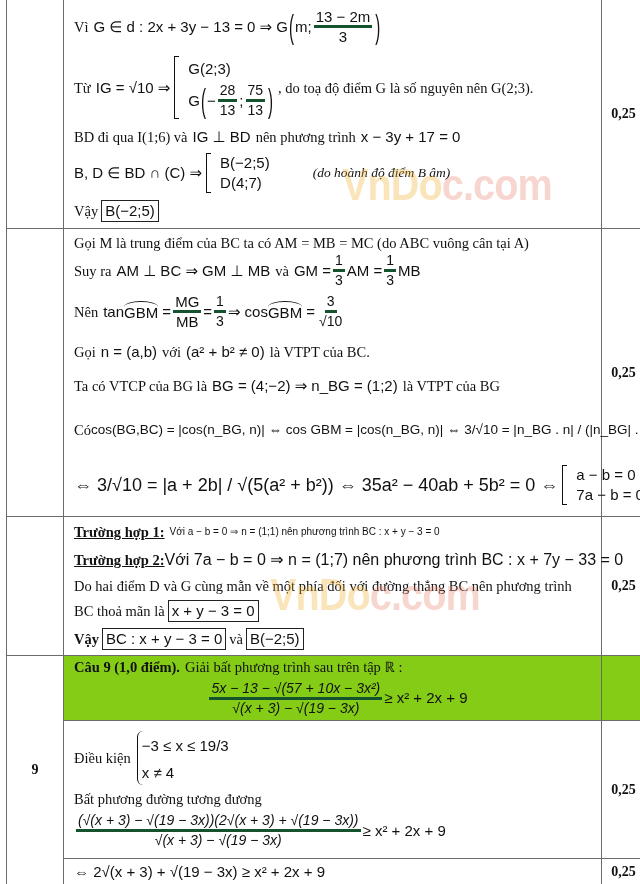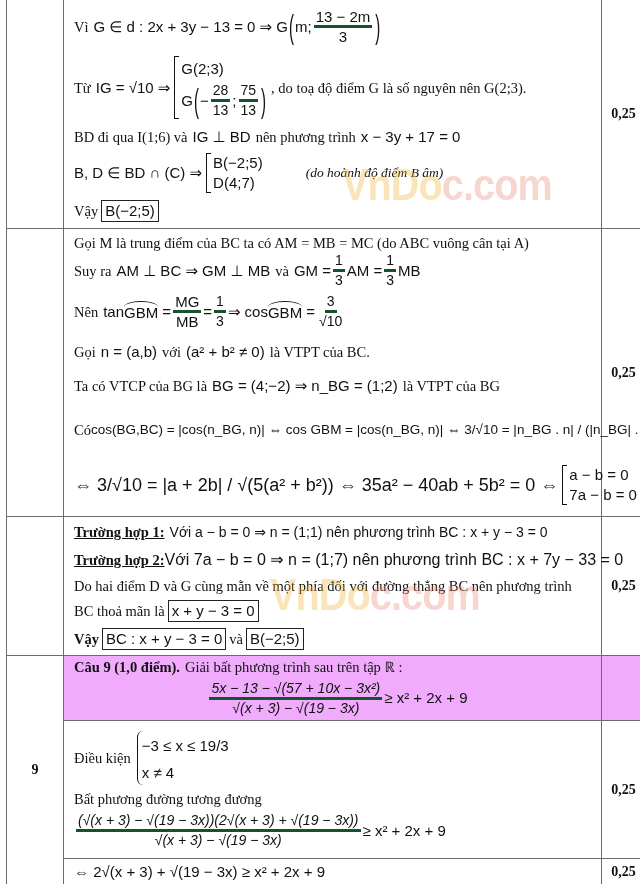--- a/index.html
+++ b/index.html
@@ -5,29 +5,29 @@
   html, body { margin: 0; padding: 0; background: #ffffff; }
   body { width: 640px; height: 884px; overflow: hidden; position: relative;
          font-family: "Liberation Serif", serif; color: #111; }
   .page { position: absolute; left: 0; top: 0; width: 640px; height: 656px; }
   .tbl { position: absolute; left: 6px; top: -2px; width: 627px; border-collapse: collapse; table-layout: fixed; }
   .tbl td { border: 1px solid #6b6b6b; vertical-align: middle; padding: 0; }
   .tbl td.dotted-top { border-top: 1px dotted #777; }
   .col-q { width: 56px; text-align: center; font-weight: bold; font-size: 14px; }
   .col-main { width: 527px; padding: 0 0 0 10px !important; }
   .col-score { width: 43px; text-align: center; font-weight: bold; font-size: 14px; }
-  .header-row td { background: #f0abfc; }
+  .header-row td { background: #84cc16; }
   .line { font-size: 14.5px; line-height: 20px; display: flex; align-items: center; white-space: nowrap; }
   .m { font-family: "Liberation Sans", sans-serif; font-size: 15px; }
   .mr { font-family: "Liberation Sans", sans-serif; font-size: 15px; }
   .frac { display: inline-flex; flex-direction: column; align-items: center; vertical-align: middle; margin: 0 2px; font-family: "Liberation Sans", sans-serif; font-size: 14px; }
   .frac .num { border-bottom: 3px solid #14532d; padding: 0 2px; line-height: 17px; }
   .frac .den { padding: 0 2px; line-height: 17px; }
   .bigparen { font-family: "Liberation Sans", sans-serif; font-weight: 200; transform: scaleY(2.2); display: inline-block; font-size: 15px; margin: 0 1px; }
-  .bracket-stack { display: inline-flex; flex-direction: column; border-left: 1.3px solid #111; padding-left: 6px; margin: 0 4px; position: relative; }
+  .bracket-stack { display: inline-flex; flex-direction: column; border-left: 1.3px solid #111; padding-left: 13px; margin: 0 4px; position: relative; }
   .bracket-stack::before, .bracket-stack::after { content: ""; position: absolute; left: -1px; width: 5px; border-top: 1.3px solid #111; }
   .bracket-stack::before { top: 0; }
   .bracket-stack::after { bottom: 0; }
   .brace-stack { display: inline-flex; flex-direction: column; border-left: 1.3px solid #111; border-radius: 6px 0 0 6px; padding-left: 4px; margin: 0 6px; }
   .boxed { border: 1px solid #222; padding: 0 3px; display: inline-flex; align-items: center; margin: 0 3px; }
   .hat { display: inline-block; border-top: 1px solid #111; border-radius: 50% 50% 0 0 / 6px 6px 0 0; padding-top: 1px; }
   .it { font-style: italic; margin-left: 39px; }
   .bu { font-weight: bold; text-decoration: underline; }
   .b { font-weight: bold; }
   .sp { display: inline-block; width: 5px; }
@@ -183,21 +183,21 @@
     </td>
     <td class="col-score">0,25</td>
   </tr>
 
   <tr style="height:139px">
     <td class="col-q"></td>
     <td class="col-main dotted-top">
       <div class="line" style="height:28px">
         <span class="bu">Trường hợp 1:</span>
               <span class="sp"></span>
-        <span class="m" style="font-size:14px">Với a − b = 0 ⇒ n = (1;1) nên phương trình BC : x + y − 3 = 0</span>
+        <span class="m" style="font-size:10px">Với a − b = 0 ⇒ n = (1;1) nên phương trình BC : x + y − 3 = 0</span>
       </div>
       <div class="line" style="height:28px">
         <span class="bu">Trường hợp 2:</span>
               <span class="sp"></span>
         <span class="m" style="font-size:16px">Với 7a − b = 0 ⇒ n = (1;7) nên phương trình BC : x + 7y − 33 = 0</span>
       </div>
       <div class="line" style="height:24px">Do hai điểm D và G cùng mằn về một phía đối với đường thẳng BC nên phương trình</div>
       <div class="line" style="height:26px">
         <span>BC thoả mãn là</span>
         <span class="boxed m">x + y − 3 = 0</span>

